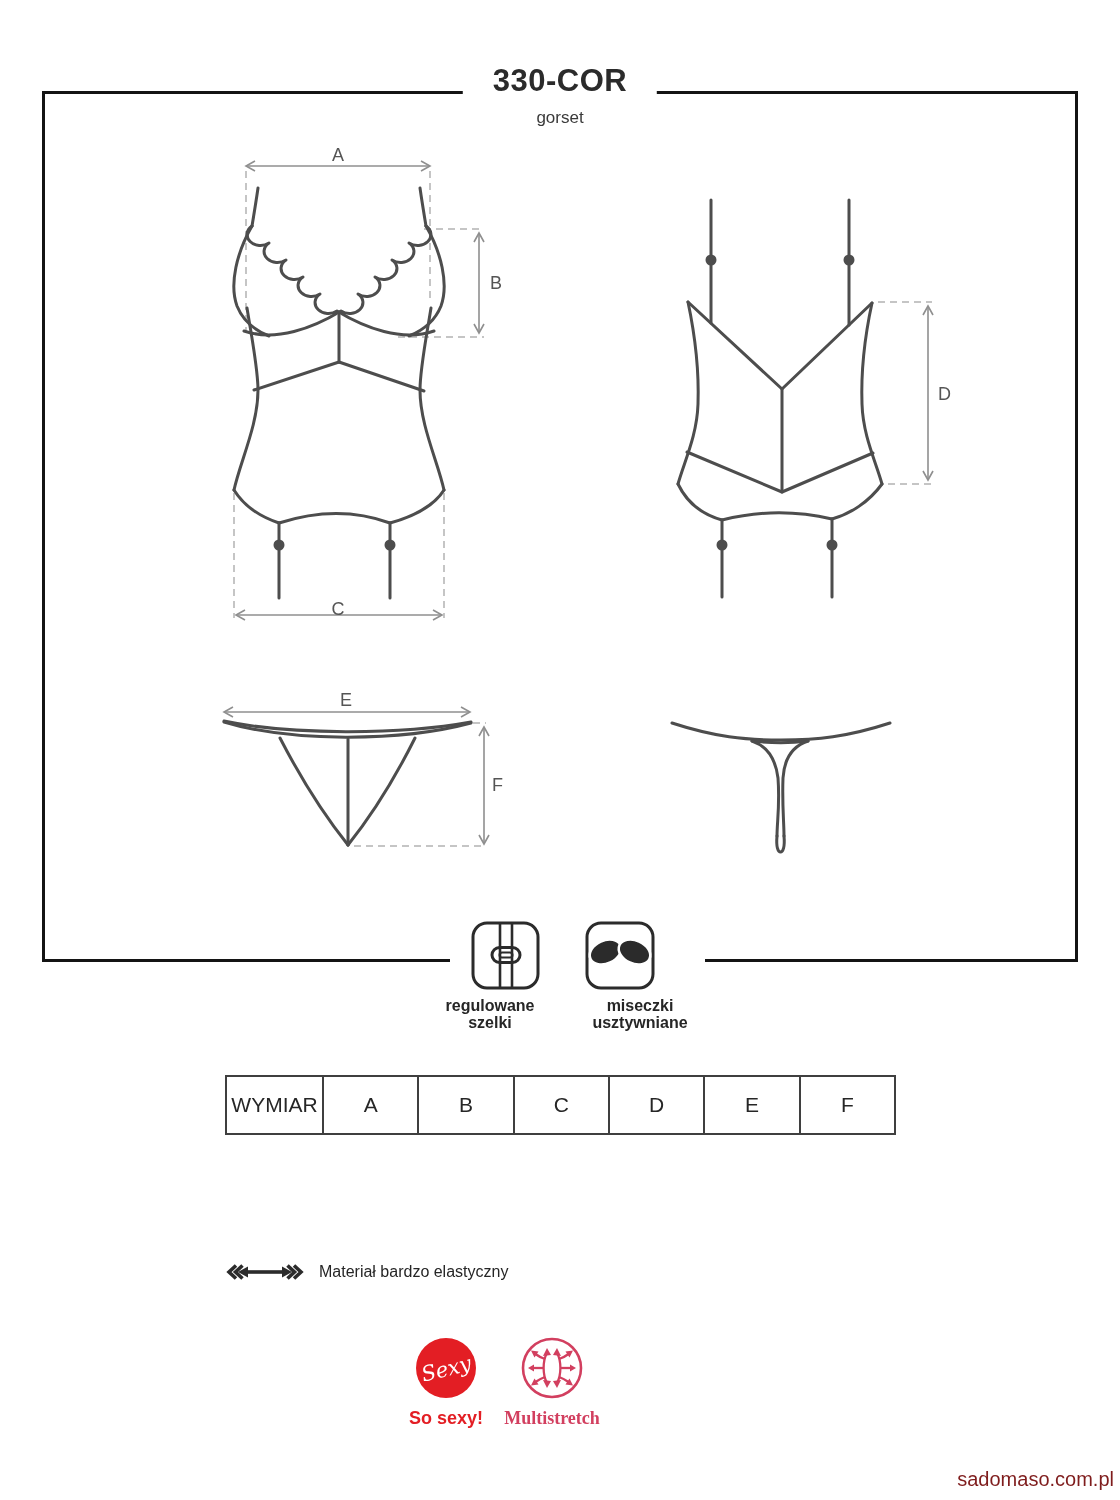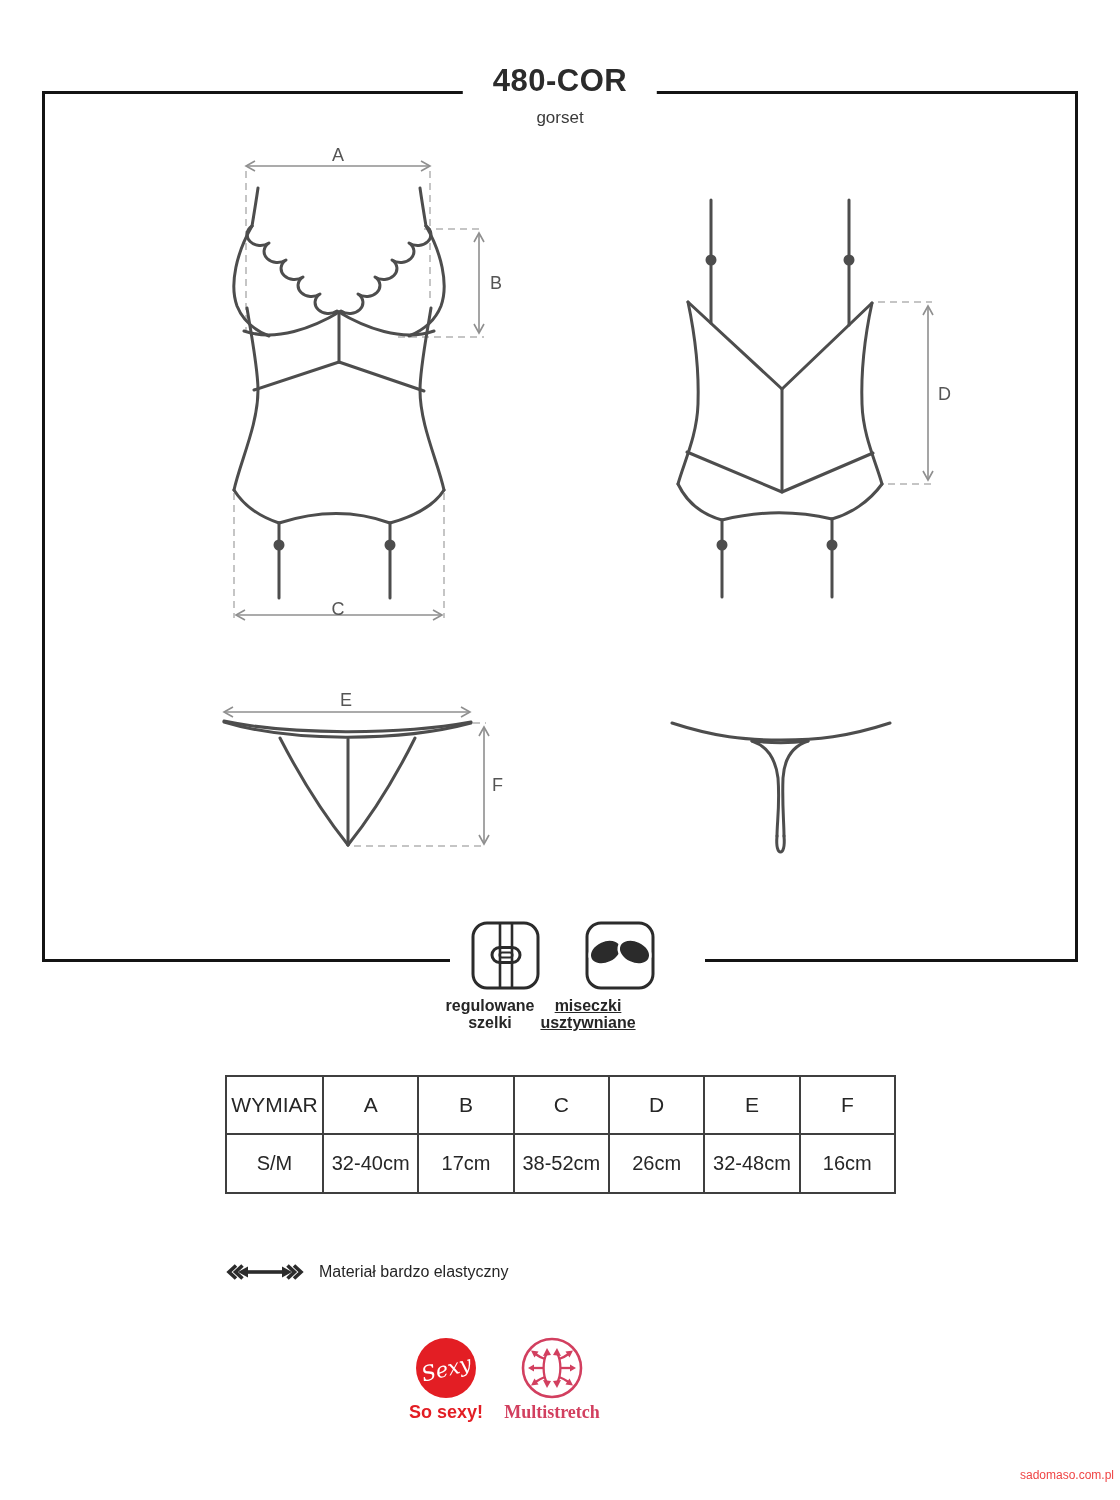--- a/index.html
+++ b/index.html
@@ -25,35 +25,35 @@
   table.size-table{position:absolute;left:225px;top:1075px;width:671px;z-index:2;
         border-collapse:collapse;table-layout:fixed;text-align:center;color:#262626;}
   table.size-table td{border:2px solid #3f3f3f;font-size:20px;padding:0;}
   table.size-table tr.hdr td{height:56px;font-size:21px;}
   table.size-table tr.row td{height:57px;}
   table.size-table td.c0{width:95px;}
   .material-note{position:absolute;left:225px;top:1261px;display:flex;align-items:center;gap:14px;z-index:2;}
   .material-note .txt{font-size:16px;color:#262626;}
   .badge{position:absolute;top:1336px;width:150px;display:flex;flex-direction:column;
         align-items:center;z-index:2;}
-  .badge .lbl{margin-top:2px;font-size:18px;font-weight:700;white-space:nowrap;}
+  .badge .lbl{margin-top:8px;font-size:18px;font-weight:700;white-space:nowrap;}
   .badge-sexy{left:371px;}  .badge-sexy .lbl{color:#e31e24;}
   .badge-multi{left:477px;font-family:Liberation Serif, serif;} .badge-multi .lbl{color:#d23f5f;}
   .badge-quality{left:584px;} .badge-quality .lbl{color:#2f539e;}
-  .watermark{position:absolute;right:6px;top:1468px;font-size:12px;color:#ef4444;z-index:2;}
+  .watermark{position:absolute;right:6px;top:1468px;font-size:20px;color:#7f1d1d;z-index:2;}
 </style>
 </head>
 <body>
 
 <div class="page">
 
   <div class="diagram-box"></div>
 
   <div class="title-block">
-    <h1>480-COR</h1>
+    <h1>330-COR</h1>
     <p class="sub">gorset</p>
   </div>
 
   <svg class="drawing" style="left:210px;top:140px;" width="300" height="500" viewBox="210 140 300 500">
     <g>
       <path class="dashline" d="M246,171 V330"></path>
       <path class="dashline" d="M430,171 V302"></path>
       <path class="dimline" d="M246,166 H430"></path>
       <path class="dimline" d="M255,161 L246,166 L255,171"></path>
       <path class="dimline" d="M421,161 L430,166 L421,171"></path>
@@ -167,44 +167,35 @@
     <g>
       <rect class="icon-stroke" x="587" y="923" width="66" height="65" rx="14" stroke-width="3" fill="#fff"></rect>
       <ellipse cx="605.5" cy="952" rx="16.5" ry="11.5" transform="rotate(-24 605.5 952)" fill="#2b2b2b" stroke="#fff" stroke-width="2.5"></ellipse>
       <ellipse cx="634.5" cy="952" rx="16.5" ry="11.5" transform="rotate(24 634.5 952)" fill="#2b2b2b" stroke="#fff" stroke-width="2.5"></ellipse>
     </g>
   </svg>
   <div class="feature-label" style="left:490px;top:997px;">
     <span>regulowane</span><br>
     <span>szelki</span>
   </div>
-  <div class="feature-label" style="left:588px;top:997px;text-decoration:underline;">
+  <div class="feature-label" style="left:640px;top:997px;">
     <span>miseczki</span><br>
     <span>usztywniane</span>
   </div>
 
   <table class="size-table">
     <tbody>
       <tr class="hdr">
         <td class="c0">WYMIAR</td>
         <td>A</td>
         <td>B</td>
         <td>C</td>
         <td>D</td>
         <td>E</td>
         <td>F</td>
-      </tr>
-      <tr class="row">
-        <td class="c0">S/M</td>
-        <td>32-40cm</td>
-        <td>17cm</td>
-        <td>38-52cm</td>
-        <td>26cm</td>
-        <td>32-48cm</td>
-        <td>16cm</td>
       </tr>
     </tbody>
   </table>
 
   <div class="material-note">
     <svg width="80" height="22" viewBox="0 0 80 22">
       <rect x="20" y="9.2" width="40" height="3.6" fill="#2b2b2b"></rect>
       <polygon points="13,11 23,5.5 23,16.5" fill="#2b2b2b"></polygon>
       <polygon points="67,11 57,5.5 57,16.5" fill="#2b2b2b"></polygon>
       <path d="M11,4.5 L4,11 L11,17.5" stroke="#2b2b2b" stroke-width="3.6" fill="none"></path>

